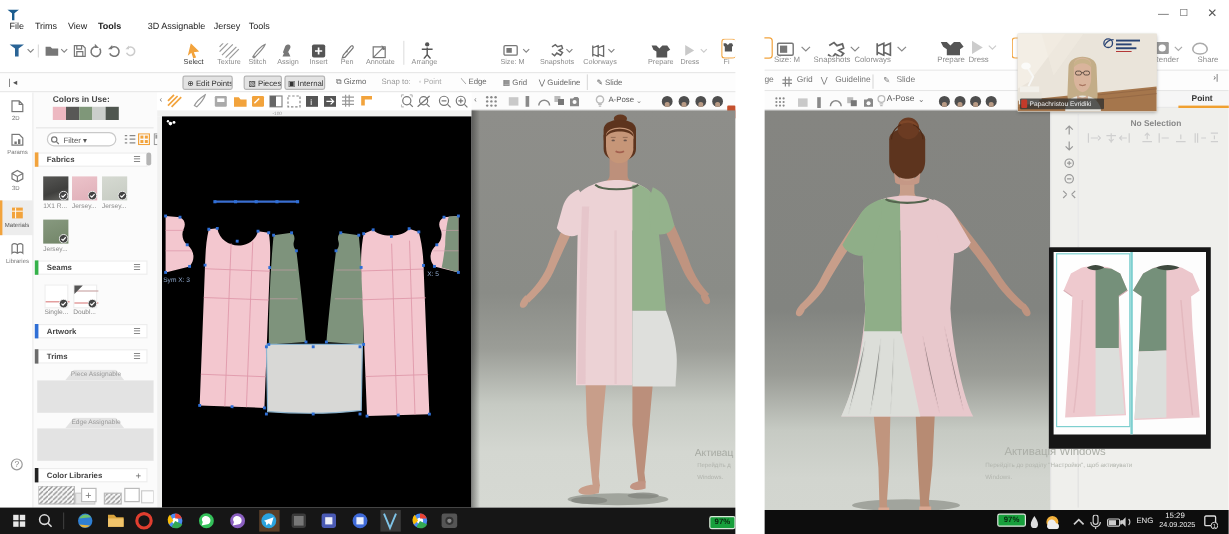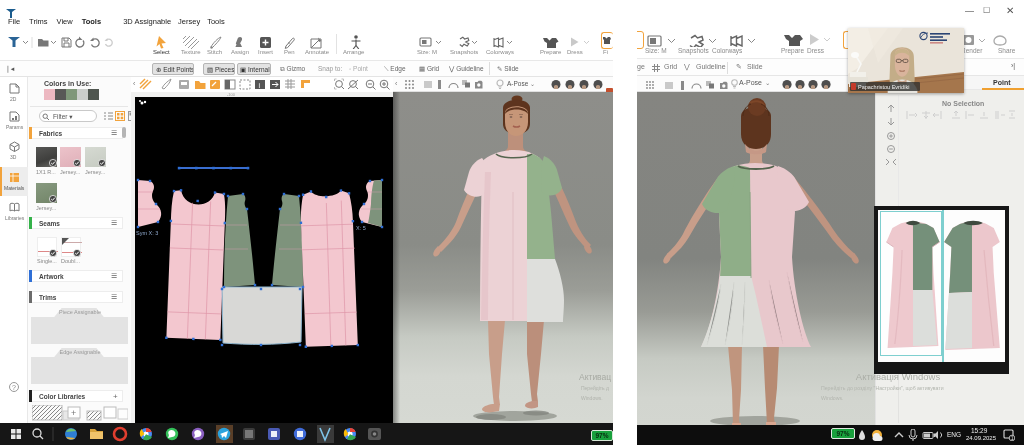--- a/index.html
+++ b/index.html
@@ -766,21 +766,21 @@
         <path d="M46 8 h8 M50 6 v-5 M48 3 l2 -2 l2 2"></path>
         <path d="M60 1 v8 M62 5 h6"></path>
         <path d="M74 8 h8 M78 6 v-4"></path>
         <path d="M90 1 v8 M92 1 v8 M95 5 h4"></path>
         <path d="M103 1 h6 M103 8 h6 M106 3 v3"></path>
       </g>
     </svg>
     <div class="abs" style="left:22px;top:129px;width:1px;height:218px;background:#e2e2e0;"></div>
   </div>
 
-  <div class="abs" style="left:171px;top:371px;width:180px;font-size:9.5px;color:#abaea7;white-space:nowrap;text-align:center;">Активація Windows</div>
+  <div class="abs" style="left:200px;top:371px;width:180px;font-size:9.5px;color:#abaea7;white-space:nowrap;">Активація Windows</div>
   <div class="abs" style="left:184px;top:385px;width:190px;font-size:5.2px;color:#b3b6af;white-space:nowrap;">Перейдіть до розділу "Настройки", щоб активувати</div>
   <div class="abs" style="left:184px;top:395px;font-size:5.2px;color:#b3b6af;">Windows.</div>
 
   <div id="thumb" class="abs" style="left:237px;top:206px;width:135px;height:168px;background:#fdfdfd;border:4px solid #161616;border-bottom-width:12px;">
     <div class="abs" style="left:2px;top:1px;width:62px;height:145px;border:1.5px solid #7ecfcf;background:#fefefe;"></div>
     <div class="abs" style="left:64px;top:0px;width:1.5px;height:152px;background:#7ecfcf;"></div>
     <svg class="abs" style="left:7px;top:8px;" width="56" height="138" viewBox="0 0 56 138">
       <g transform="translate(-5.9,0) scale(1.21,1)">
       <path d="M17 6 C21 3 35 3 39 6 L45 10 L50 24 L44 29 L45 55 L49 128 L7 130 L11 55 L12 29 L6 24 L11 10 Z" fill="#eec9ce"></path>
       <path d="M28 4.5 L39 6 L45 10 L50 24 L44 29 L44 72 L28 72 Z" fill="#75907a"></path>

